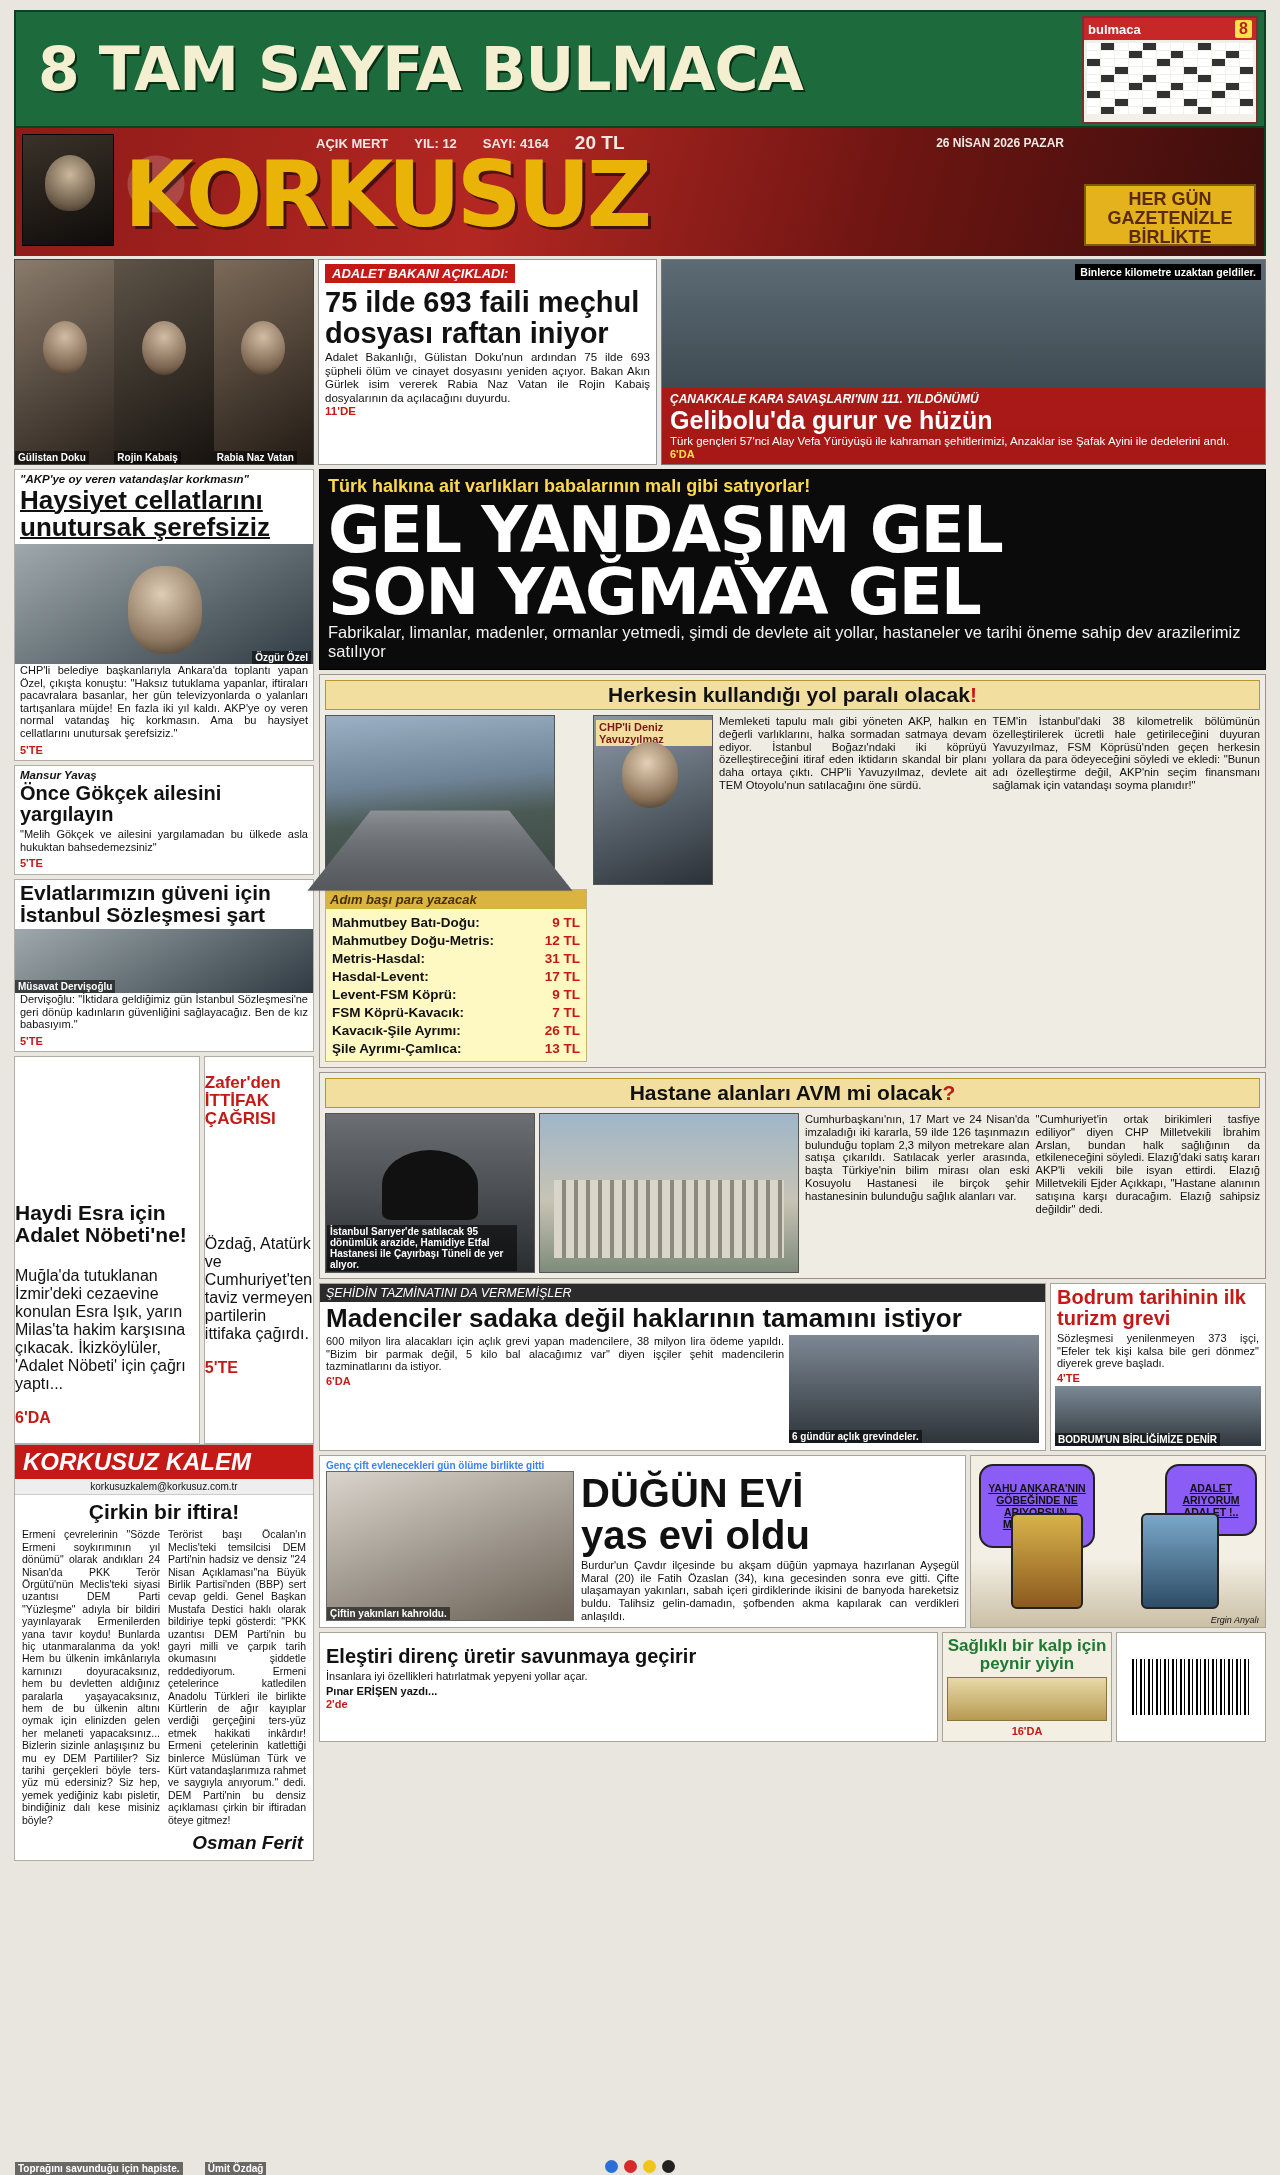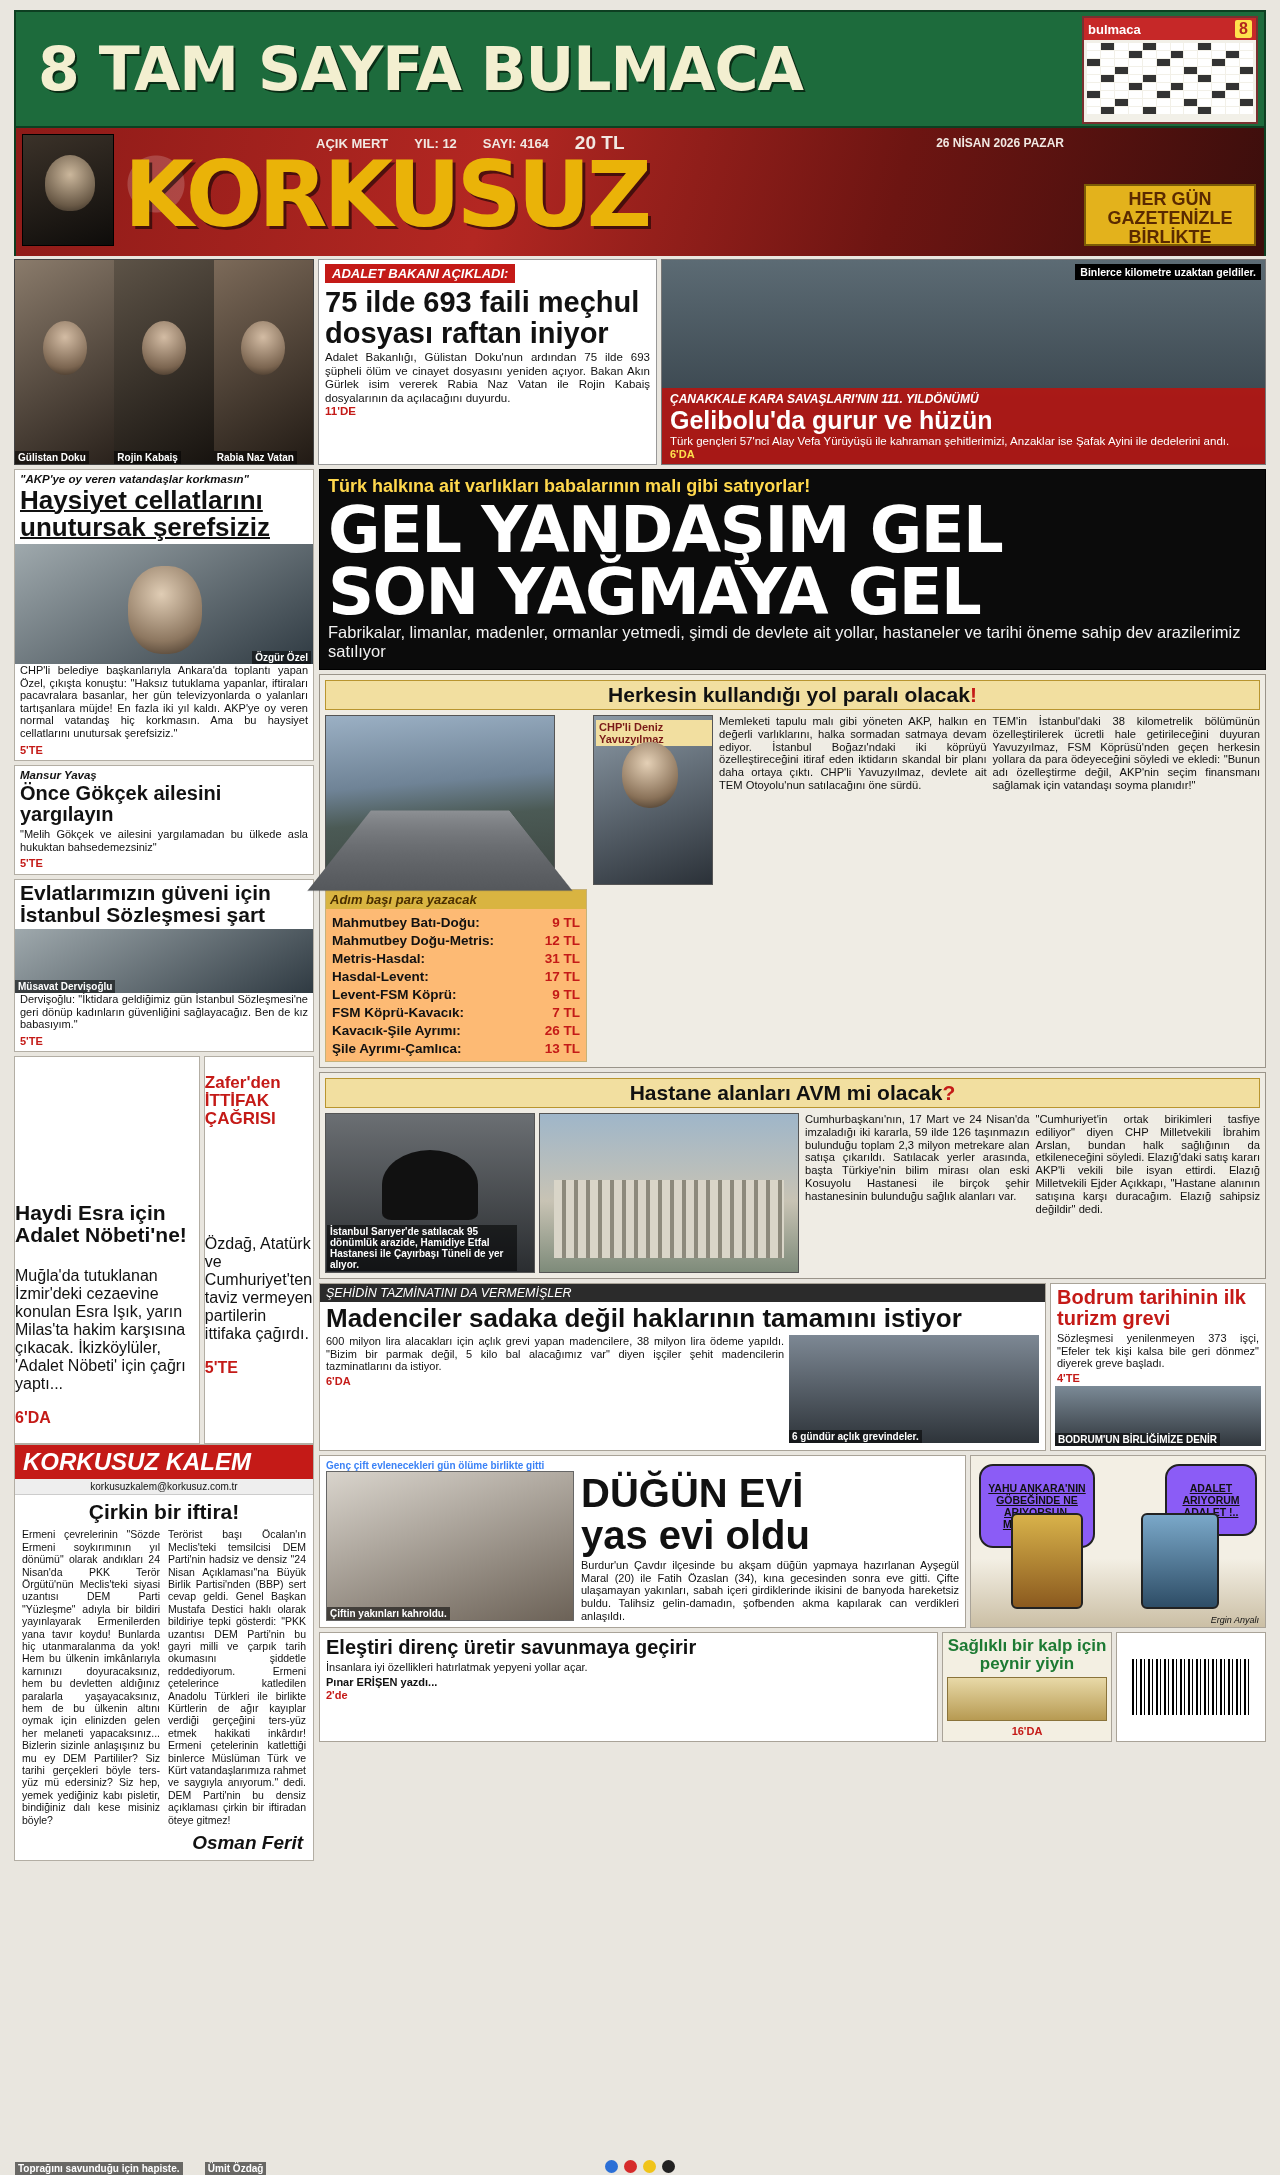--- a/index.html
+++ b/index.html
@@ -193,21 +193,21 @@
   .panel { background:#efece4; border:1px solid #9a948a; margin-top:4px; padding:5px; }
   .panel-h {
     background:#f2dfa0; border:1px solid #b9952f; text-align:center;
     font-size:21px; font-weight:bold; padding:2px; margin-bottom:5px;
   }
   .panel-h .q { color:#c41a17; }
   .panel-body { display:flex; gap:6px; }
   .roadphoto { width:230px; height:170px; background:linear-gradient(175deg,#9bb0c4 0%, #6f8396 40%, #4b5a55 60%, #3c4540 100%); position:relative; border:1px solid #555;}
   .roadphoto .road { position:absolute; left:10%; bottom:0; width:80%; height:55%;
     background:linear-gradient(180deg,#8d9094,#55585c); transform:perspective(90px) rotateX(38deg); }
-  .pricelist { background:#fdba74; border:1px solid #c6b27a; padding:4px 6px; width:260px; }
+  .pricelist { background:#fef9c3; border:1px solid #c6b27a; padding:4px 6px; width:260px; }
   .pricelist .ph2 { background:#d9b441; color:#4a2f00; font-weight:bold; font-size:13px; padding:2px 4px; font-style:italic; margin:-4px -6px 4px;}
   .pricelist table { width:100%; border-collapse:collapse; font-size:13.5px; font-weight:bold;}
   .pricelist td { padding:1.5px 0; }
   .pricelist td.val { color:#c41a17; text-align:right; }
   .personcol { width:120px; position:relative; }
   .personcol .pphoto { width:100%; height:170px; background:linear-gradient(160deg,#8c9aa6,#2b3138); border:1px solid #555; position:relative;}
   .personcol .pphoto:after{ content:""; position:absolute; left:28px; top:26px; width:56px;height:66px;border-radius:48%;
     background:radial-gradient(circle at 45% 32%, #e4d0b6, #8a7259 65%, #332a20);}
   .nametag { position:absolute; left:2px; top:4px; background:#f2dfa0; color:#7a1a18; font-size:11px; font-weight:bold; padding:1px 3px; line-height:12px;}
   .coltext { flex:1; font-size:11.2px; line-height:12.8px; text-align:justify; column-gap:8px;}
@@ -229,21 +229,21 @@
   .lastrow { display:flex; gap:4px; margin-top:4px; }
   .wedding { flex:1; background:#fff; border:1px solid #a9a398; position:relative; padding:4px 6px;}
   .wedding .k3 { font-size:10px; font-weight:bold; color:#3b82f6;}
   .wedding h2 { margin:2px 0; font-size:40px; line-height:40px; font-weight:bold;}
   .wphoto { width:248px; height:150px; background:linear-gradient(160deg,#d9d4cc,#6c6257); border:1px solid #666; position:relative; float:left; margin-right:7px;}
   .cartoon { width:296px; background:#fff; border:1px solid #a9a398; position:relative; overflow:hidden;}
   .bubble { position:absolute; background:#8b5cf6; border:2px solid #222; border-radius:14px; font-size:10.5px; font-weight:bold; padding:16px 6px; line-height:12px; text-align:center;text-decoration:underline;}
 
   .footrow { display:flex; gap:4px; margin-top:4px; }
   .foot1 { flex:1; background:#fff; border:1px solid #a9a398; padding:4px 6px;}
-  .foot1 h4 { margin:0 0 3px; font-size:20px; font-weight:bold; line-height:21px;}
+  .foot1 h4 { margin:9px 0 3px; font-size:20px; font-weight:bold; line-height:21px;}
   .foot1 p { margin:0; font-size:11px; line-height:12.6px; text-align:justify;}
   .foot2 { width:170px; background:#f3efe2; border:1px solid #a9a398; text-align:center; padding:4px;}
   .foot2 .t { color:#1d7a33; font-weight:bold; font-size:17px; line-height:18px;}
   .barcode { width:150px; background:#fff; border:1px solid #a9a398; display:flex; align-items:center; justify-content:center;}
   .barcode .bars { width:118px; height:56px; background:repeating-linear-gradient(90deg,#000 0 2px,#fff 2px 4px,#000 4px 5px,#fff 5px 8px);}
 
   .dots { position:absolute; left:0; right:0; bottom:2px; display:flex; gap:6px; justify-content:center;}
   .dots i { width:13px; height:13px; border-radius:50%; display:block;}
 </style>
 </head>

